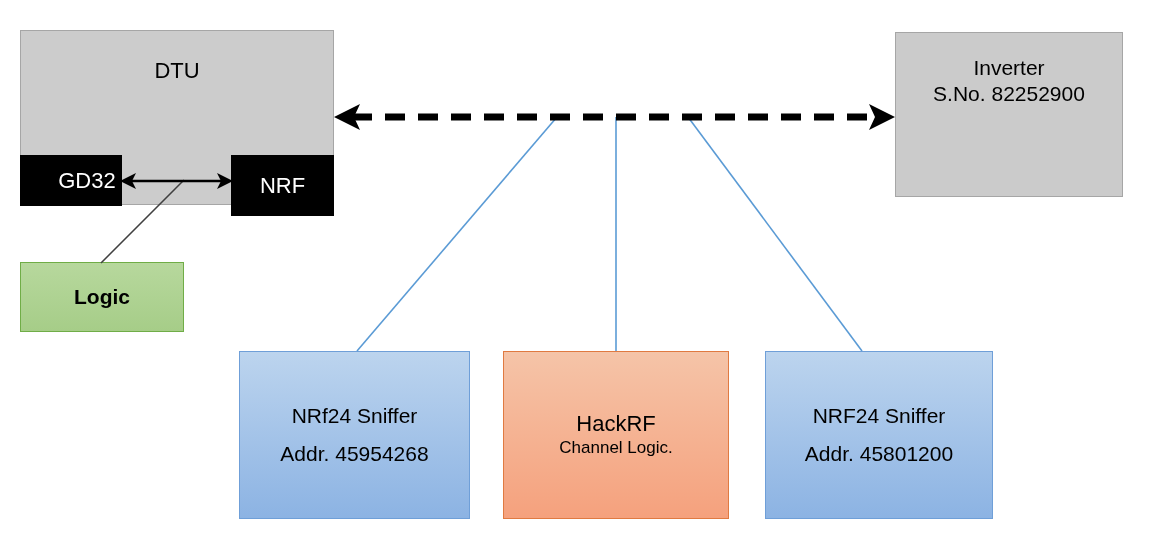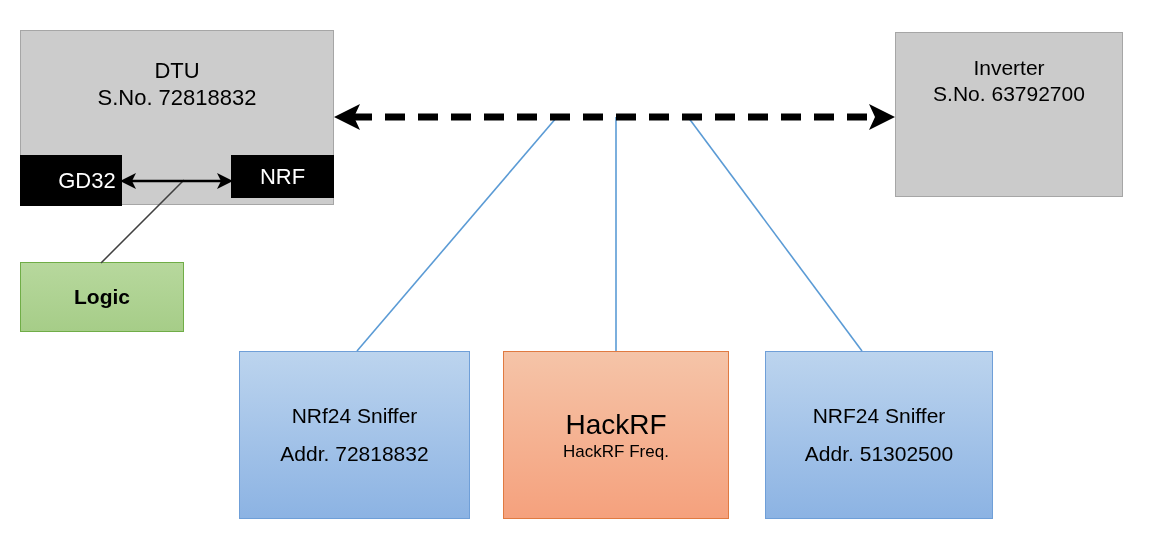--- a/index.html
+++ b/index.html
@@ -55,21 +55,21 @@
     box-sizing: border-box;
     background: #000000;
     color: #ffffff;
     display: flex;
     align-items: center;
     justify-content: center;
     font-size: 22px;
     z-index: 4;
   }
   #gd32-chip { left: 20px; top: 155px; width: 102px; height: 51px; padding-left: 32px; }
-  #nrf-chip  { left: 231px; top: 155px; width: 103px; height: 43px; }
+  #nrf-chip  { left: 231px; top: 155px; width: 103px; height: 61px; }
 
   
   #logic-box {
     left: 20px; top: 262px; width: 164px; height: 70px;
     background: linear-gradient(180deg, #b7d89d 0%, #a6cd88 100%);
     border: 1px solid #70ad47;
     font-size: 21px;
     z-index: 2;
     font-weight: bold;
   }
@@ -83,21 +83,21 @@
     gap: 12px;
   }
   #sniffer-left  { left: 239px; top: 351px; width: 231px; height: 168px; }
   #sniffer-right { left: 765px; top: 351px; width: 228px; height: 168px; }
   #hackrf-box {
     left: 503px; top: 351px; width: 226px; height: 168px;
     background: linear-gradient(180deg, #f5c4a8 0%, #f5a17d 100%);
     border: 1px solid #e07a41;
     z-index: 3;
   }
-  .big-line   { font-size: 28px; text-align: center; }
+  .big-line   { font-size: 22px; text-align: center; }
   .small-line { font-size: 17px; }
 
   
   #connectors {
     position: absolute;
     left: 0; top: 0;
     width: 1157px; height: 543px;
     z-index: 5;
     pointer-events: none;
   }
@@ -123,48 +123,47 @@
 
     <polygon points="895,117 869,104 875,117 869,130" fill="#000000"></polygon>
 
     <line x1="128" y1="181" x2="225" y2="181" stroke="#000000" stroke-width="2.4"></line>
     <polygon points="120,181 136,173 132,181 136,189" fill="#000000"></polygon>
     <polygon points="233,181 217,173 221,181 217,189" fill="#000000"></polygon>
   </svg>
 
   <div class="box" id="dtu-box">
     <div>DTU</div>
-    <div>S.No. 72818832</div>
   </div>
 
   <div class="chip" id="gd32-chip">
     <span>GD32</span>
   </div>
 
   <div class="chip" id="nrf-chip">
     <span>NRF</span>
   </div>
 
   <div class="box" id="logic-box">
     <div>Logic</div>
   </div>
 
   <div class="box" id="inverter-box">
     <div>Inverter</div>
-    <div>S.No. 63792700</div>
+    <div>S.No. 82252900</div>
   </div>
 
   <div class="box sniffer-box" id="sniffer-left">
     <div>NRf24 Sniffer</div>
-    <div>Addr. 72818832</div>
+    <div>Addr. 45954268</div>
   </div>
 
   <div class="box" id="hackrf-box">
     <div class="big-line">HackRF</div>
-    <div class="small-line">HackRF Freq.</div>
+    <div class="small-line">Channel Logic.</div>
   </div>
 
   <div class="box sniffer-box" id="sniffer-right">
     <div>NRF24 Sniffer</div>
-    <div>Addr. 51302500</div>
+    <div>Addr. 45801200</div>
   </div>
 
 </div>
 
 </body></html>

